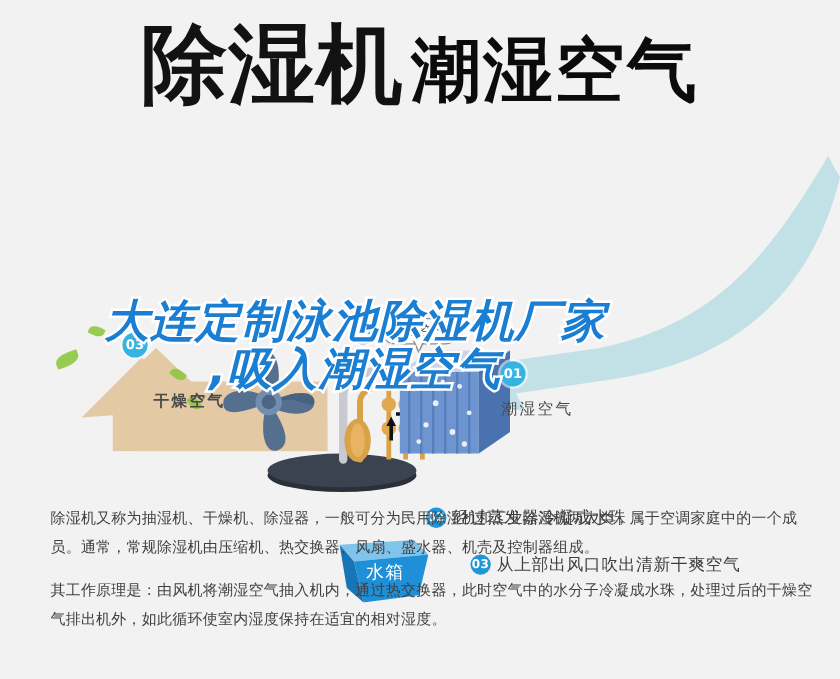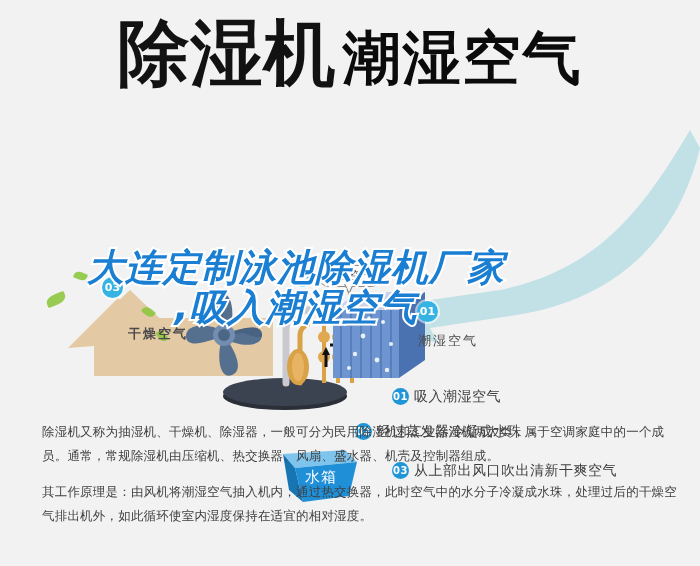--- a/index.html
+++ b/index.html
@@ -247,23 +247,20 @@
       <ellipse cx="135" cy="92" rx="62" ry="14" fill="#3b4250"></ellipse>
     </svg>
 
     <svg class="tank" viewBox="0 0 74 52">
       <polygon points="0,4 62,0 74,12 12,18" fill="#7fc4ec"></polygon>
       <polygon points="12,18 74,12 66,46 20,52" fill="#1f90d8"></polygon>
       <polygon points="0,4 12,18 20,52 6,40" fill="#1875b4"></polygon>
     </svg>
     <div class="tank-label">水箱</div>
 
-    <div class="dline l01">
-      <span class="dbadge">01</span><span>吸入潮湿空气</span>
-    </div>
     <div class="dline l02">
       <span class="dbadge">02</span><span>经过蒸发器冷凝成水珠</span>
     </div>
     <div class="dline l03">
       <span class="dbadge">03</span><span>从上部出风口吹出清新干爽空气</span>
     </div>
 
   </div>
 
   <div class="wm">

